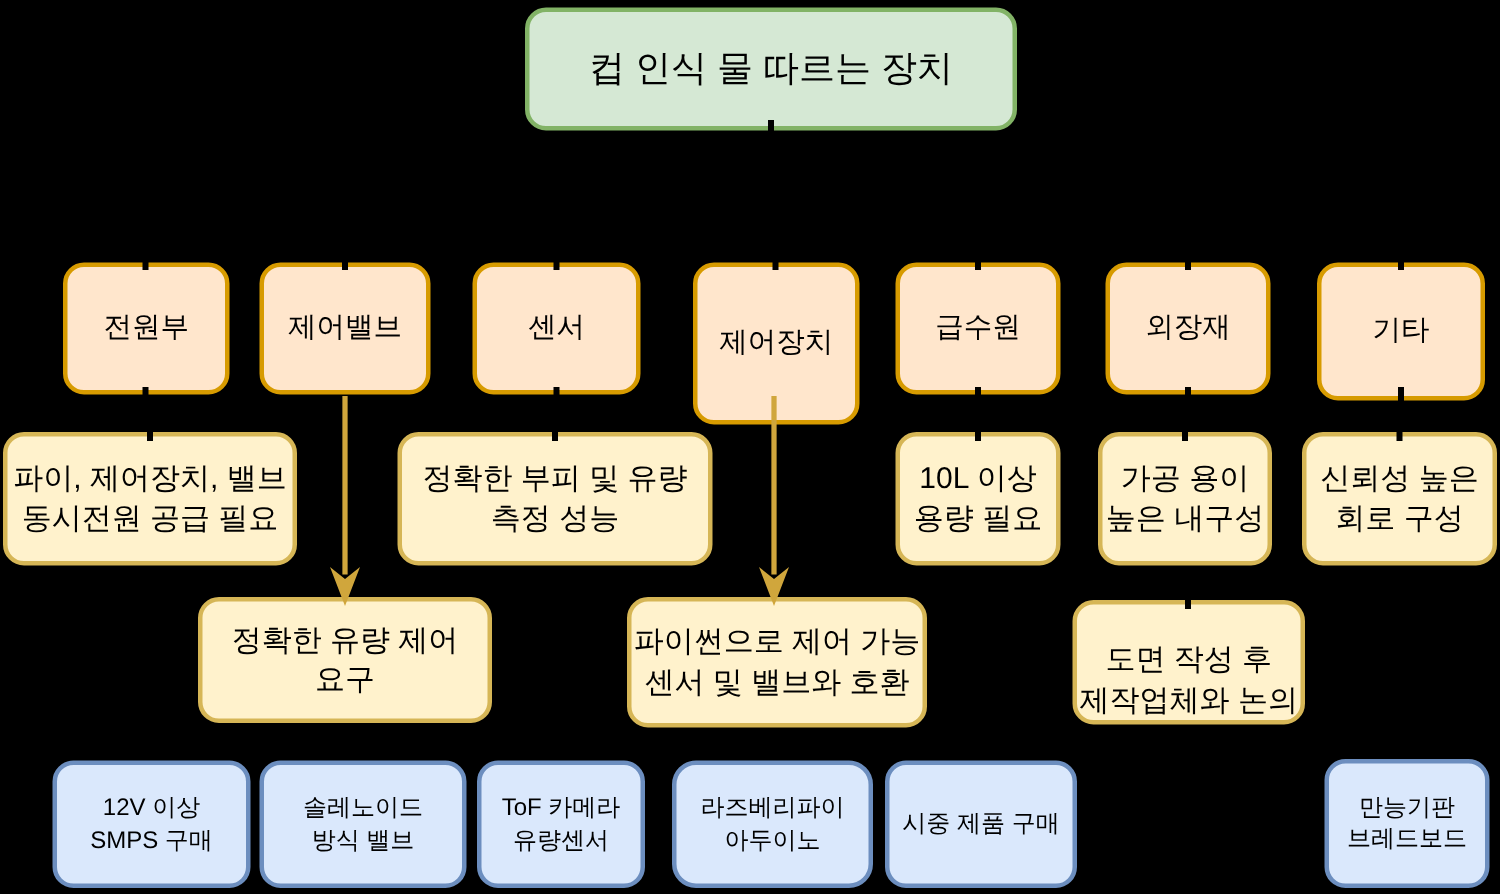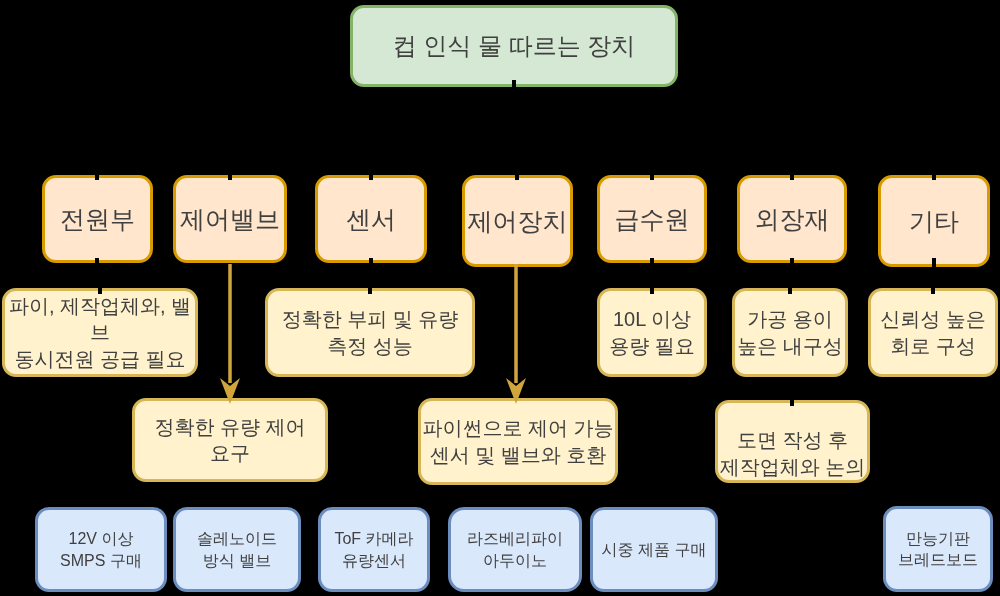--- a/index.html
+++ b/index.html
@@ -1,52 +1,52 @@
 <!DOCTYPE html>
 <html style="--background: #000000; --root_fill: #d5e8d4; --root_stroke: #82b366; --category_fill: #ffe6cc; --category_stroke: #d79b00; --note_fill: #fff2cc; --note_stroke: #d6b656; --solution_fill: #dae8fc; --solution_stroke: #6c8ebf; --arrow: #d0a63c;"><head>
 <meta charset="utf-8">
 <style>
   html,body{margin:0;padding:0;background:#000;}
   .canvas{
     position:relative;width:1000px;height:596px;overflow:hidden;
     background:var(--background,#000);
     font-family:"Liberation Sans",sans-serif;
-    color:#404040;
+    color:#000000;
   }
   .node{
     position:absolute;box-sizing:border-box;
     display:flex;align-items:center;justify-content:center;
     text-align:center;white-space:pre-line;
     border:3px solid;border-radius:14px;
     line-height:1.32;z-index:1;
   }
   .root{background:var(--root_fill);border-color:var(--root_stroke);font-size:24px;}
-  .cat{background:var(--category_fill);border-color:var(--category_stroke);font-size:25px;}
+  .cat{background:var(--category_fill);border-color:var(--category_stroke);font-size:19px;}
   .note{background:var(--note_fill);border-color:var(--note_stroke);font-size:20px;}
   .sol{background:var(--solution_fill);border-color:var(--solution_stroke);font-size:16px;}
 
   
   .n-root{left:350px;top:5px;width:328px;height:82px;}
   .c0{left:42px;top:175px;width:111px;height:88px;}
   .c1{left:173px;top:175px;width:114px;height:88px;}
   .c2{left:315px;top:175px;width:112px;height:88px;}
-  .c3{left:462px;top:175px;width:111px;height:92px;}
+  .c3{left:462px;top:175px;width:111px;height:108px;}
   .c4{left:597px;top:175px;width:110px;height:88px;}
   .c5{left:737px;top:175px;width:110px;height:88px;justify-content:center;}
   .c6{left:878px;top:175px;width:112px;height:92px;}
   .r0{left:2px;top:288px;width:196px;height:89px;}
   .r1{left:265px;top:288px;width:210px;height:89px;}
   .r2{left:597px;top:288px;width:110px;height:89px;}
   .r3{left:732px;top:288px;width:116px;height:89px;}
   .r4{left:868px;top:288px;width:130px;height:89px;}
   .d0{left:132px;top:398px;width:196px;height:84px;}
   .d1{left:418px;top:398px;width:200px;height:87px;}
   .d2{left:715px;top:400px;width:155px;height:83px;align-items:flex-end;}
   .s0{left:35px;top:507px;width:132px;height:85px;}
-  .s1{left:173px;top:507px;width:128px;height:85px;}
+  .s1{left:173px;top:507px;width:138px;height:85px;}
   .s2{left:318px;top:507px;width:112px;height:85px;}
   .s3{left:448px;top:507px;width:134px;height:85px;border-radius:16px;}
   .s4{left:590px;top:507px;width:128px;height:85px;}
   .s5{left:883px;top:506px;width:110px;height:86px;}
 
   svg.arrows{position:absolute;left:0;top:0;z-index:2;pointer-events:none;}
   .arrows line{stroke:var(--arrow);stroke-width:3.5px;}
   .arrows path{fill:var(--arrow);}
 
   .tick{position:absolute;width:4px;height:11px;background:#000;z-index:3;}
@@ -76,21 +76,21 @@
     <span>급수원</span>
   </div>
   <div class="node cat c5">
     <span>외장재</span>
   </div>
   <div class="node cat c6">
     <span>기타</span>
   </div>
 
   <div class="node note r0">
-    <span>파이, 제작업체와, 밸브
+    <span>파이, 제어장치, 밸브
 동시전원 공급 필요</span>
   </div>
   <div class="node note r1">
     <span>정확한 부피 및 유량
 측정 성능</span>
   </div>
   <div class="node note r2">
     <span>10L 이상
 용량 필요</span>
   </div>

